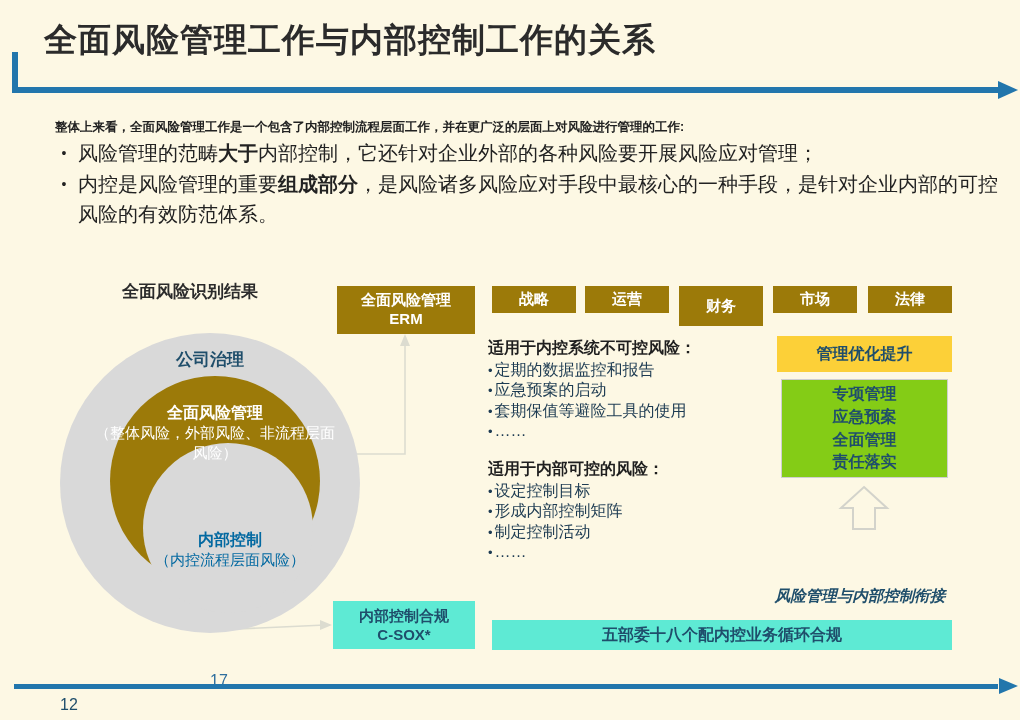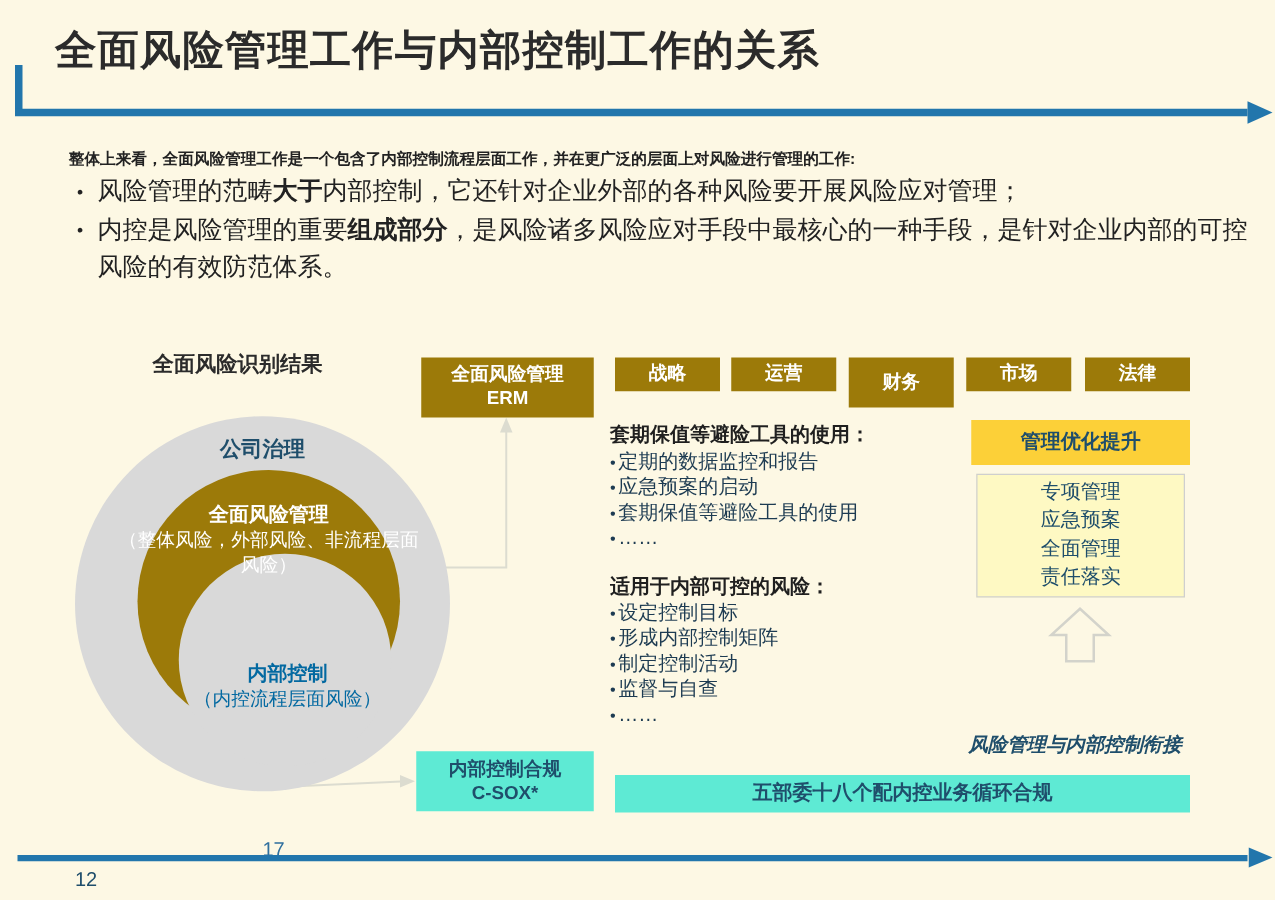--- a/index.html
+++ b/index.html
@@ -116,23 +116,23 @@
     font-weight:700;font-size:16px;
     display:flex;align-items:center;justify-content:center;
     text-align:center;line-height:1.25;
   }
   #box-optimize{left:777px;top:78px;width:175px;height:36px;}
   #box-compliance{left:777px;top:277px;width:175px;height:47px;}
 
   
   #box-measures{
     position:absolute;left:781px;top:121px;width:165px;height:97px;
-    background:#fef9c3;border:1px solid #cfcfcf;
+    background:#84cc16;border:1px solid #cfcfcf;
     display:flex;flex-direction:column;align-items:center;justify-content:center;
-    color:#1f4e6b;font-weight:400;font-size:16px;line-height:1.42;
+    color:#1f4e6b;font-weight:700;font-size:16px;line-height:1.42;
   }
 
   
   .midcol{position:absolute;left:488px;top:80px;width:300px;color:#1f2a30;}
   .mid-head{font-size:16px;font-weight:700;color:#1f1f1f;margin-bottom:1px;}
   .mid-li{font-size:16px;color:#1d3b52;line-height:1.28;}
   .mid-li::before{content:"\2022";margin-right:2px;font-size:13px;}
   .gap{height:17px;}
 
   
@@ -238,31 +238,30 @@
 
     <div class="graybox" id="box-csox">
       <div>
         <div>内部控制合规</div>
         <div>C-SOX*</div>
       </div>
     </div>
     <div class="graybox" id="box-fivemin">五部委十八个配内控业务循环合规</div>
 
     <div class="midcol">
-      <div class="mid-head">套期保值等避险工具的使用：</div>
+      <div class="mid-head">适用于内控系统不可控风险：</div>
       <div class="mid-li">定期的数据监控和报告</div>
       <div class="mid-li">应急预案的启动</div>
       <div class="mid-li">套期保值等避险工具的使用</div>
       <div class="mid-li">……</div>
       <div class="gap"></div>
       <div class="mid-head">适用于内部可控的风险：</div>
       <div class="mid-li">设定控制目标</div>
       <div class="mid-li">形成内部控制矩阵</div>
       <div class="mid-li">制定控制活动</div>
-      <div class="mid-li">监督与自查</div>
       <div class="mid-li">……</div>
     </div>
 
     <div class="ybox" id="box-optimize">管理优化提升</div>
 
     <div id="box-measures">
       <div>专项管理</div>
       <div>应急预案</div>
       <div>全面管理</div>
       <div>责任落实</div>

